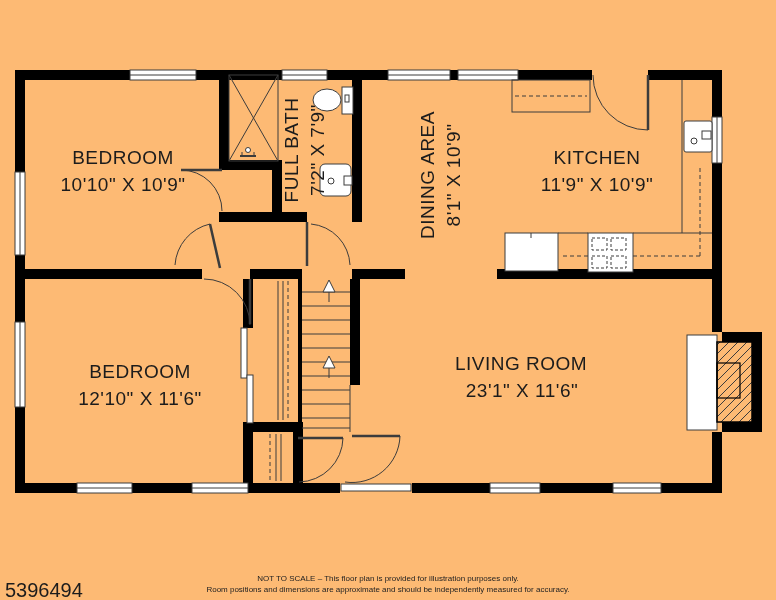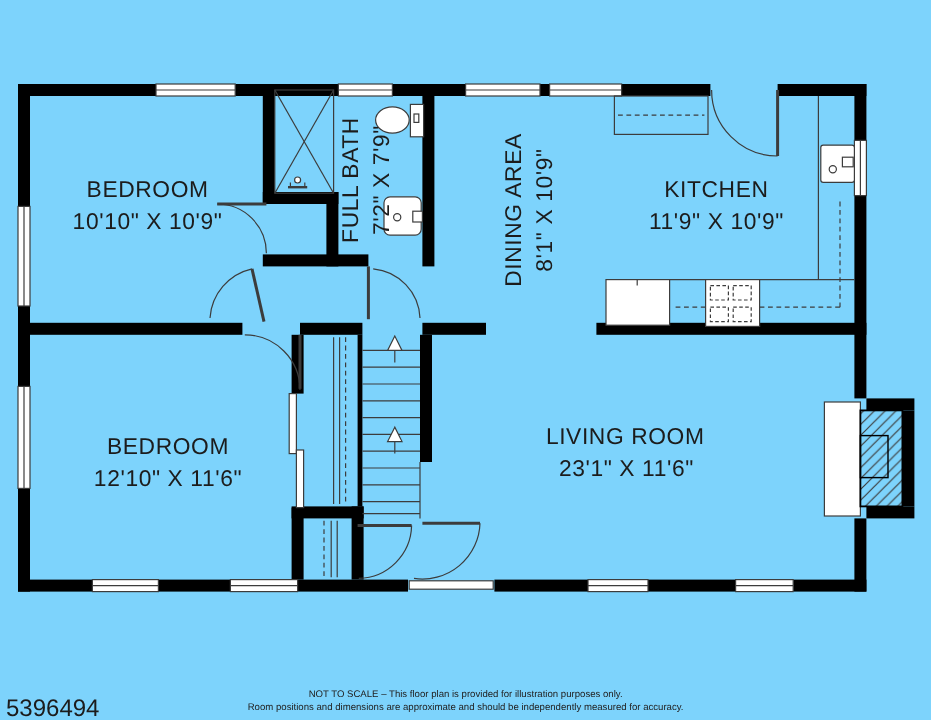--- a/index.html
+++ b/index.html
@@ -1,16 +1,16 @@
 <!DOCTYPE html>
 <html><head>
 <meta charset="utf-8">
 <style>
   html,body{margin:0;padding:0;background:#fff;}
-  .page{position:relative;width:776px;height:600px;background:#7dd3fc;overflow:hidden;
+  .page{position:relative;width:776px;height:600px;background:#fdba74;overflow:hidden;
         font-family:"Liberation Sans", sans-serif;}
   svg text{font-family:"Liberation Sans", sans-serif;fill:#1c1c1c;}
   .room-label{font-size:19px;letter-spacing:.5px;}
   .room-dims{font-size:19px;letter-spacing:.5px;}
   .footer-id{font-size:20px;}
   .footer-note{font-size:8px;fill:#222;}
 </style>
 </head>
 <body>
 

